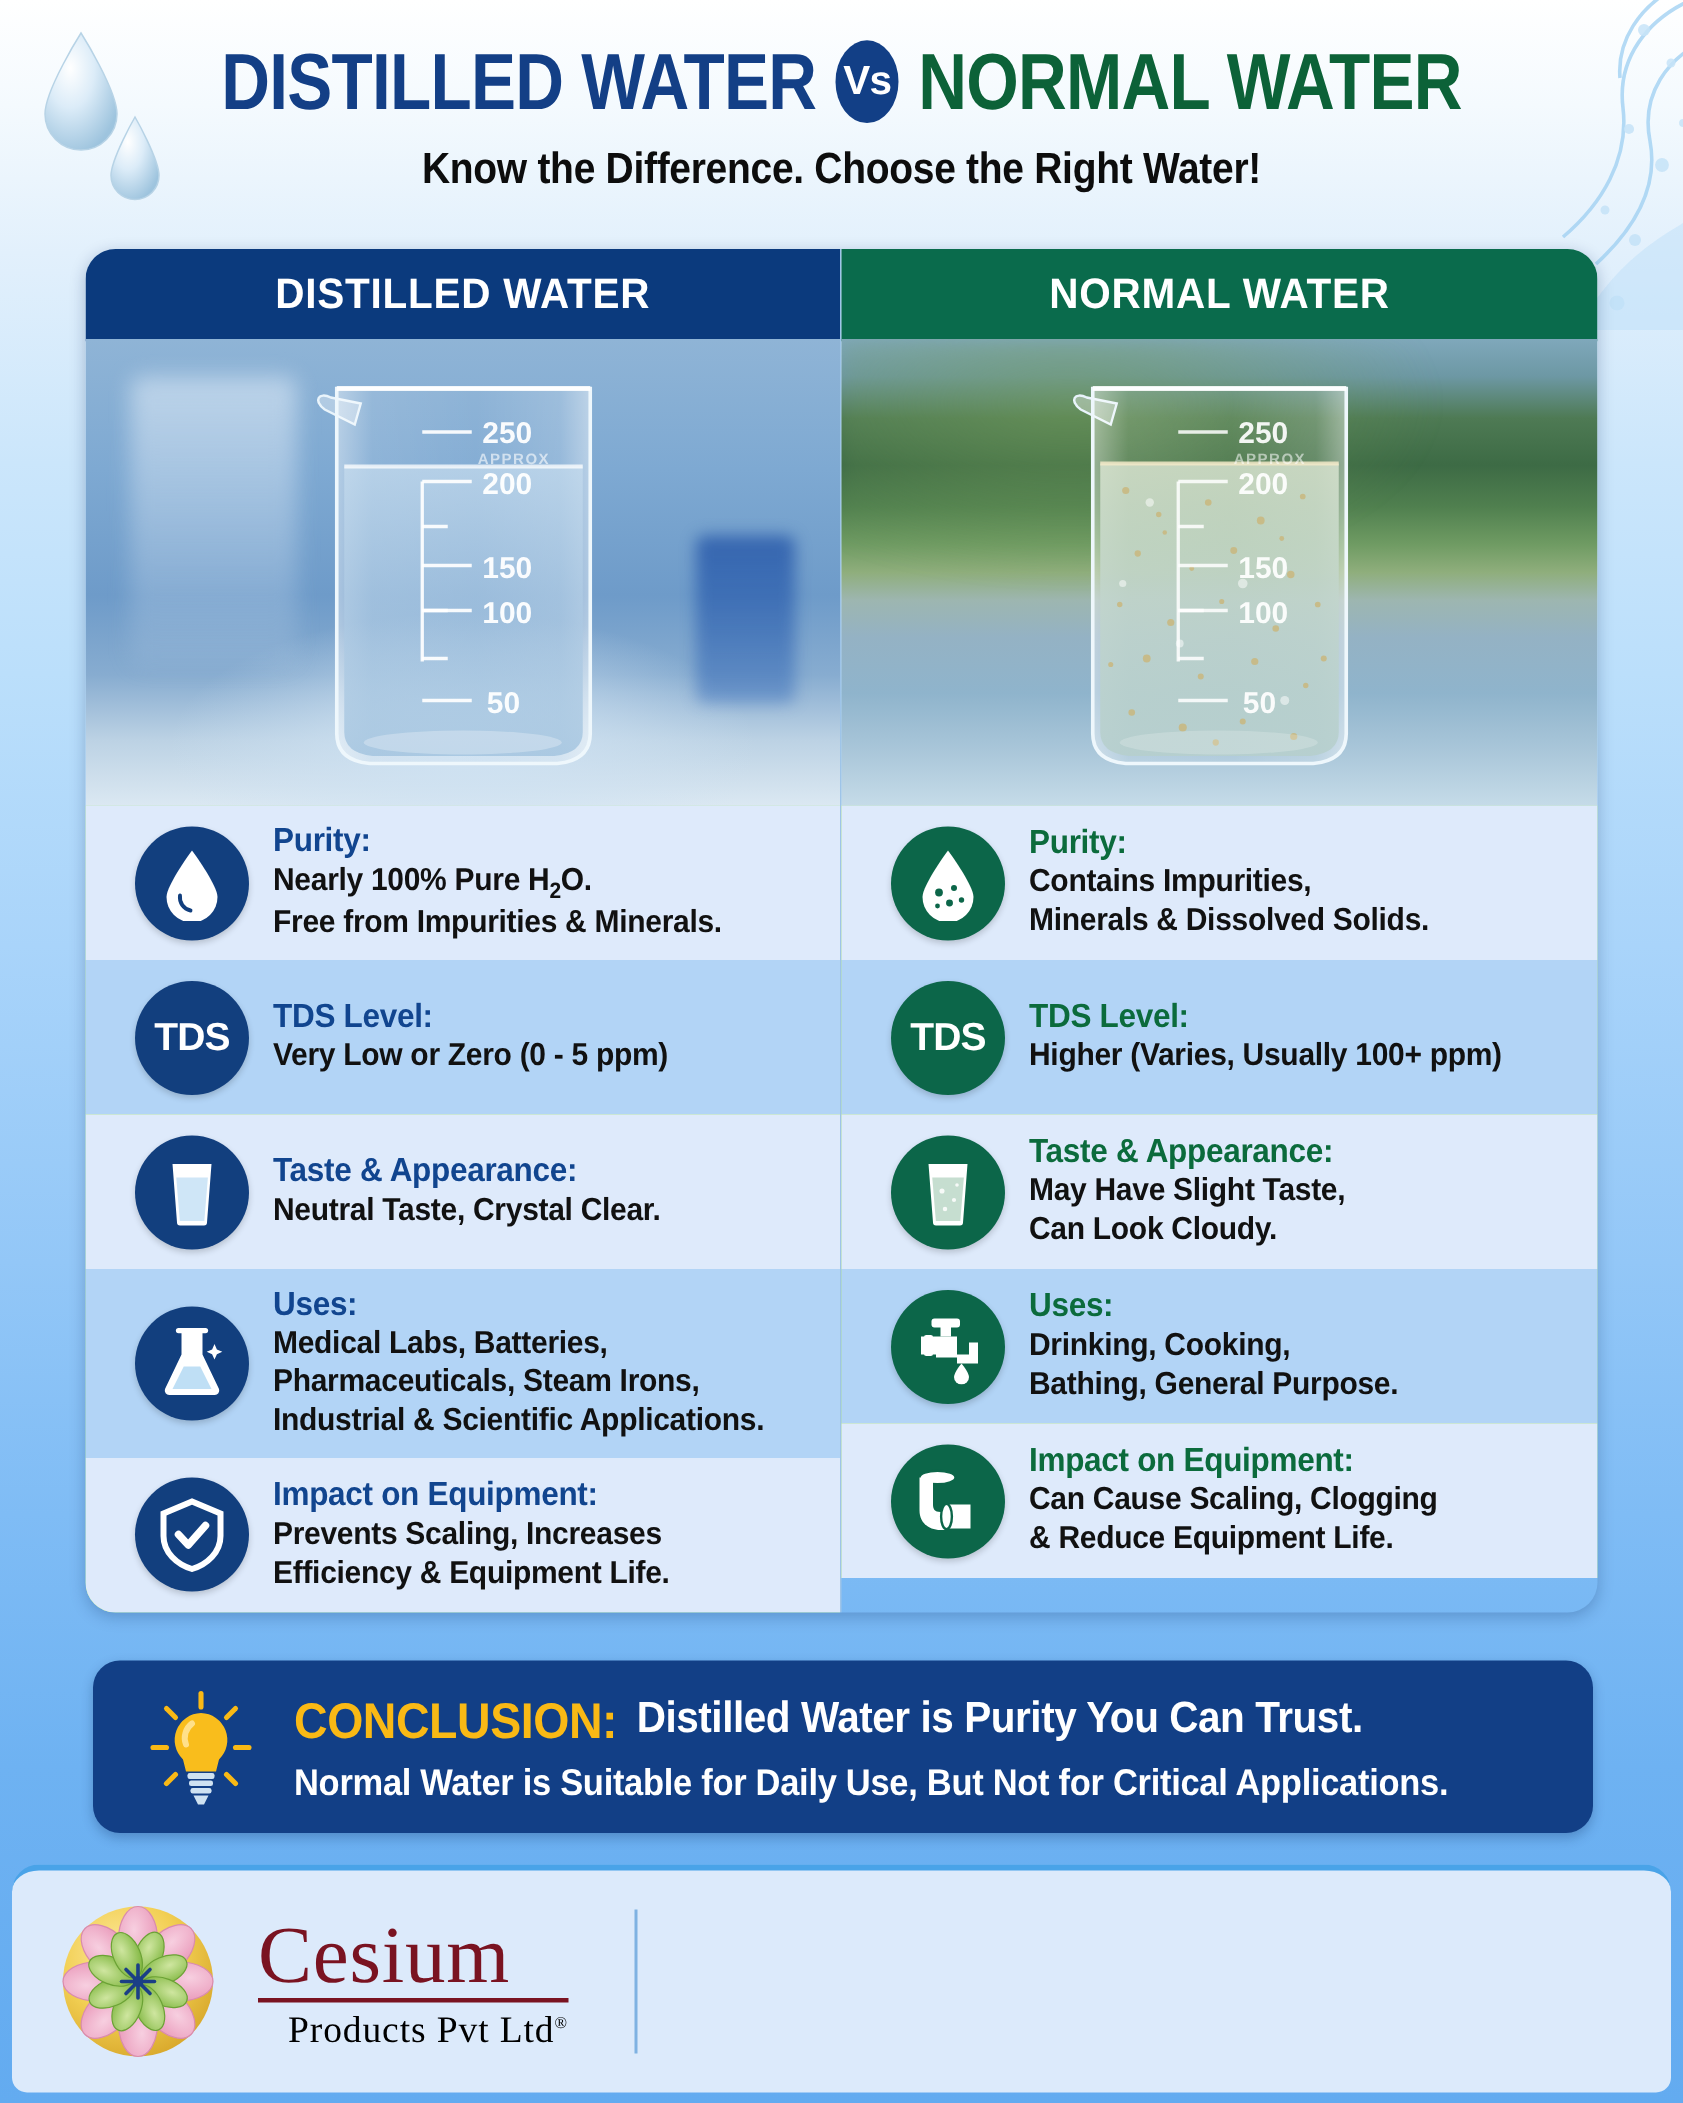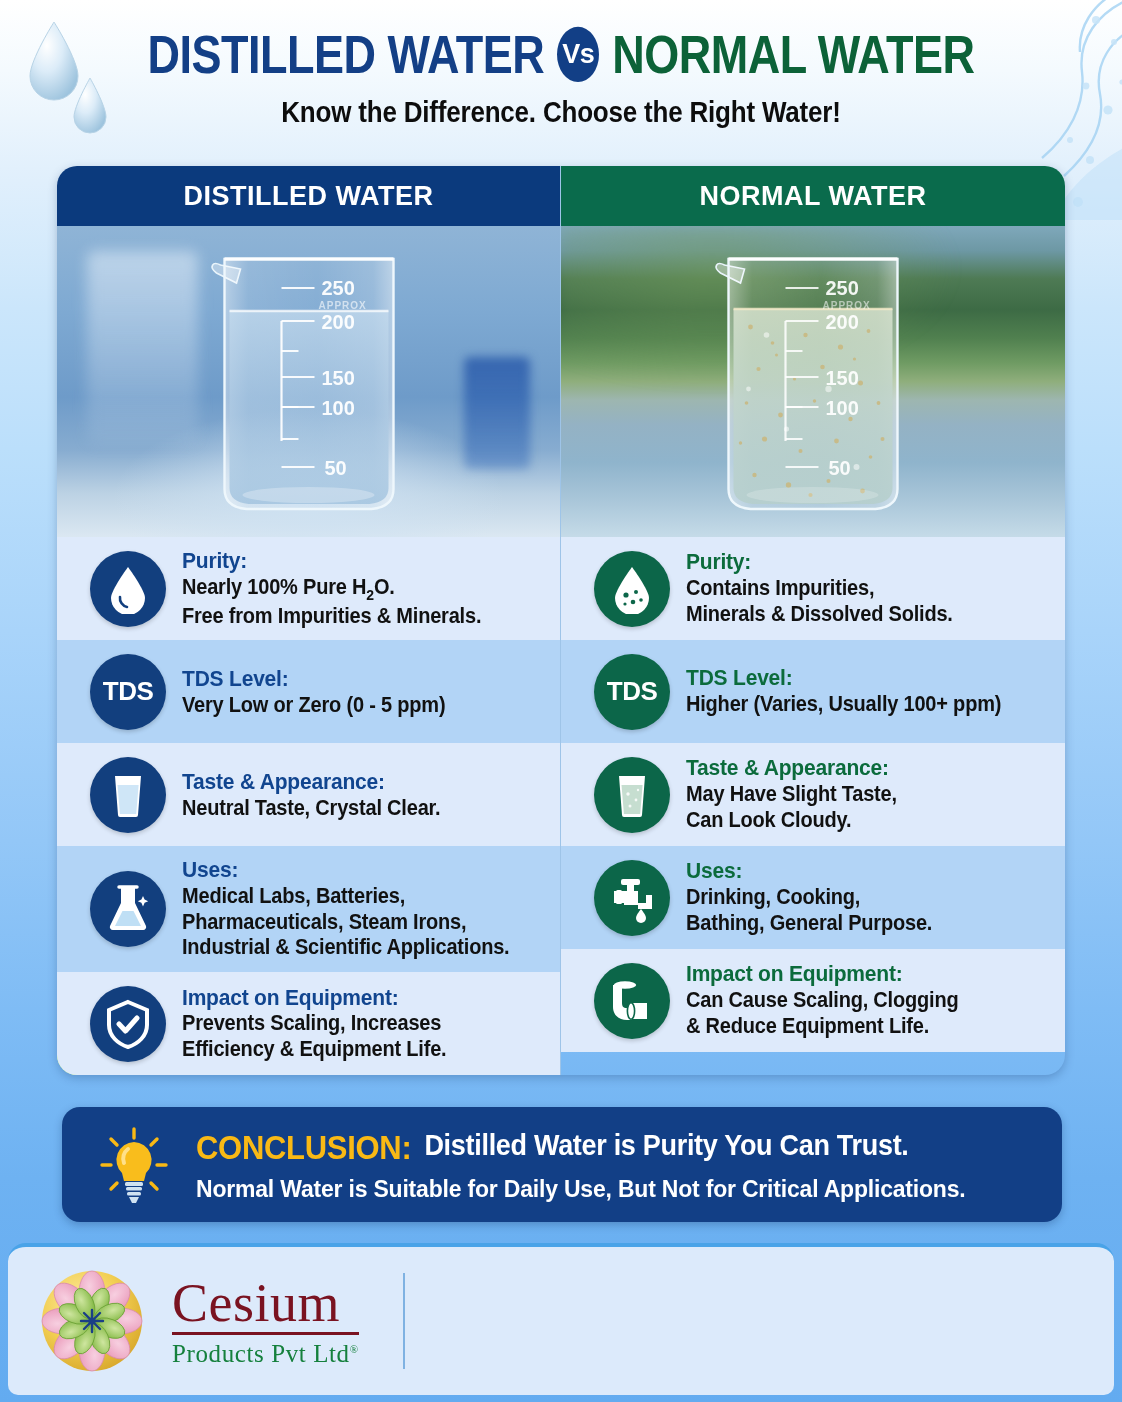--- a/index.html
+++ b/index.html
@@ -286,23 +286,24 @@
     font-family: "Liberation Serif", serif;
     font-size: 54px;
     color: #7a1321;
     letter-spacing: .5px;
     border-bottom: 3px solid #7a1321;
     padding-bottom: 2px;
   }
   .logo-sub {
     font-family: "Liberation Serif", serif;
     font-size: 25px;
-    color: #15803d;
+    color: #000000;
     margin-top: 6px;
     letter-spacing: .6px;
+    margin-left: 20px;
   }
   .logo-sub sup { font-size: 11px; }
   .divider {
     width: 2px;
     height: 96px;
     background: #7fb2e2;
     margin-left: 18px;
     flex: 0 0 auto;
   }
   .tagline { margin-left: 22px; }

